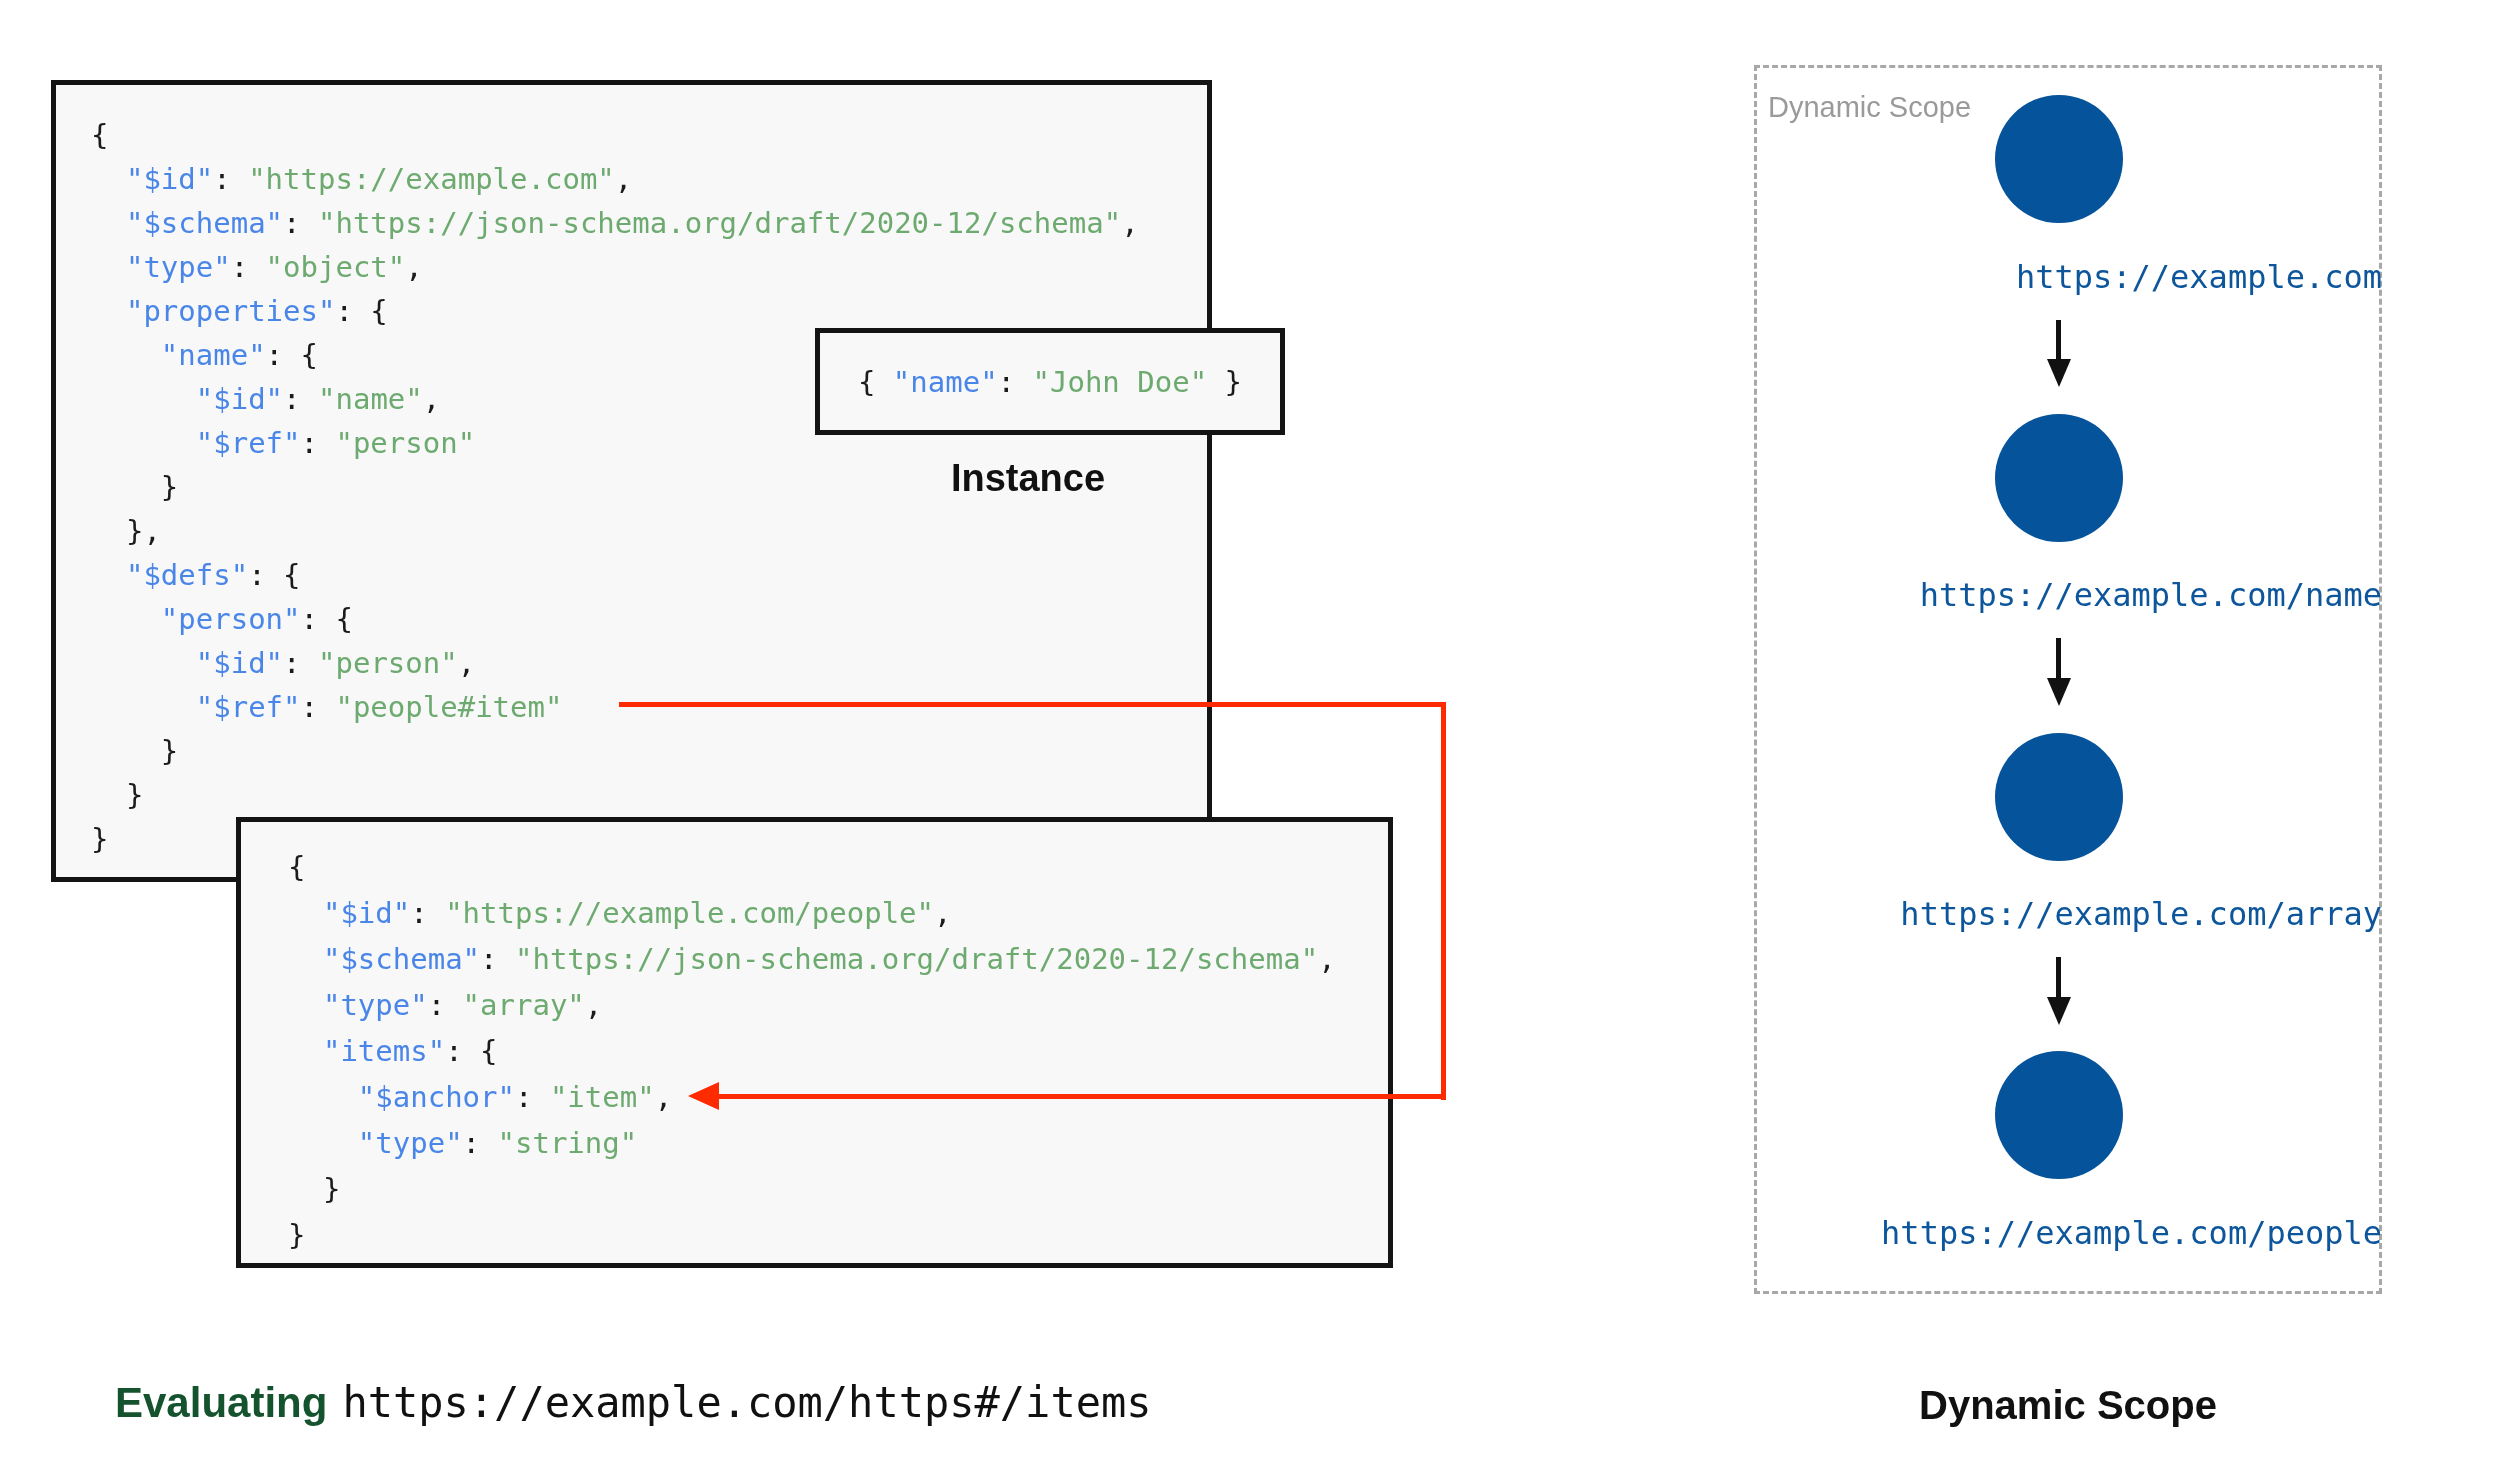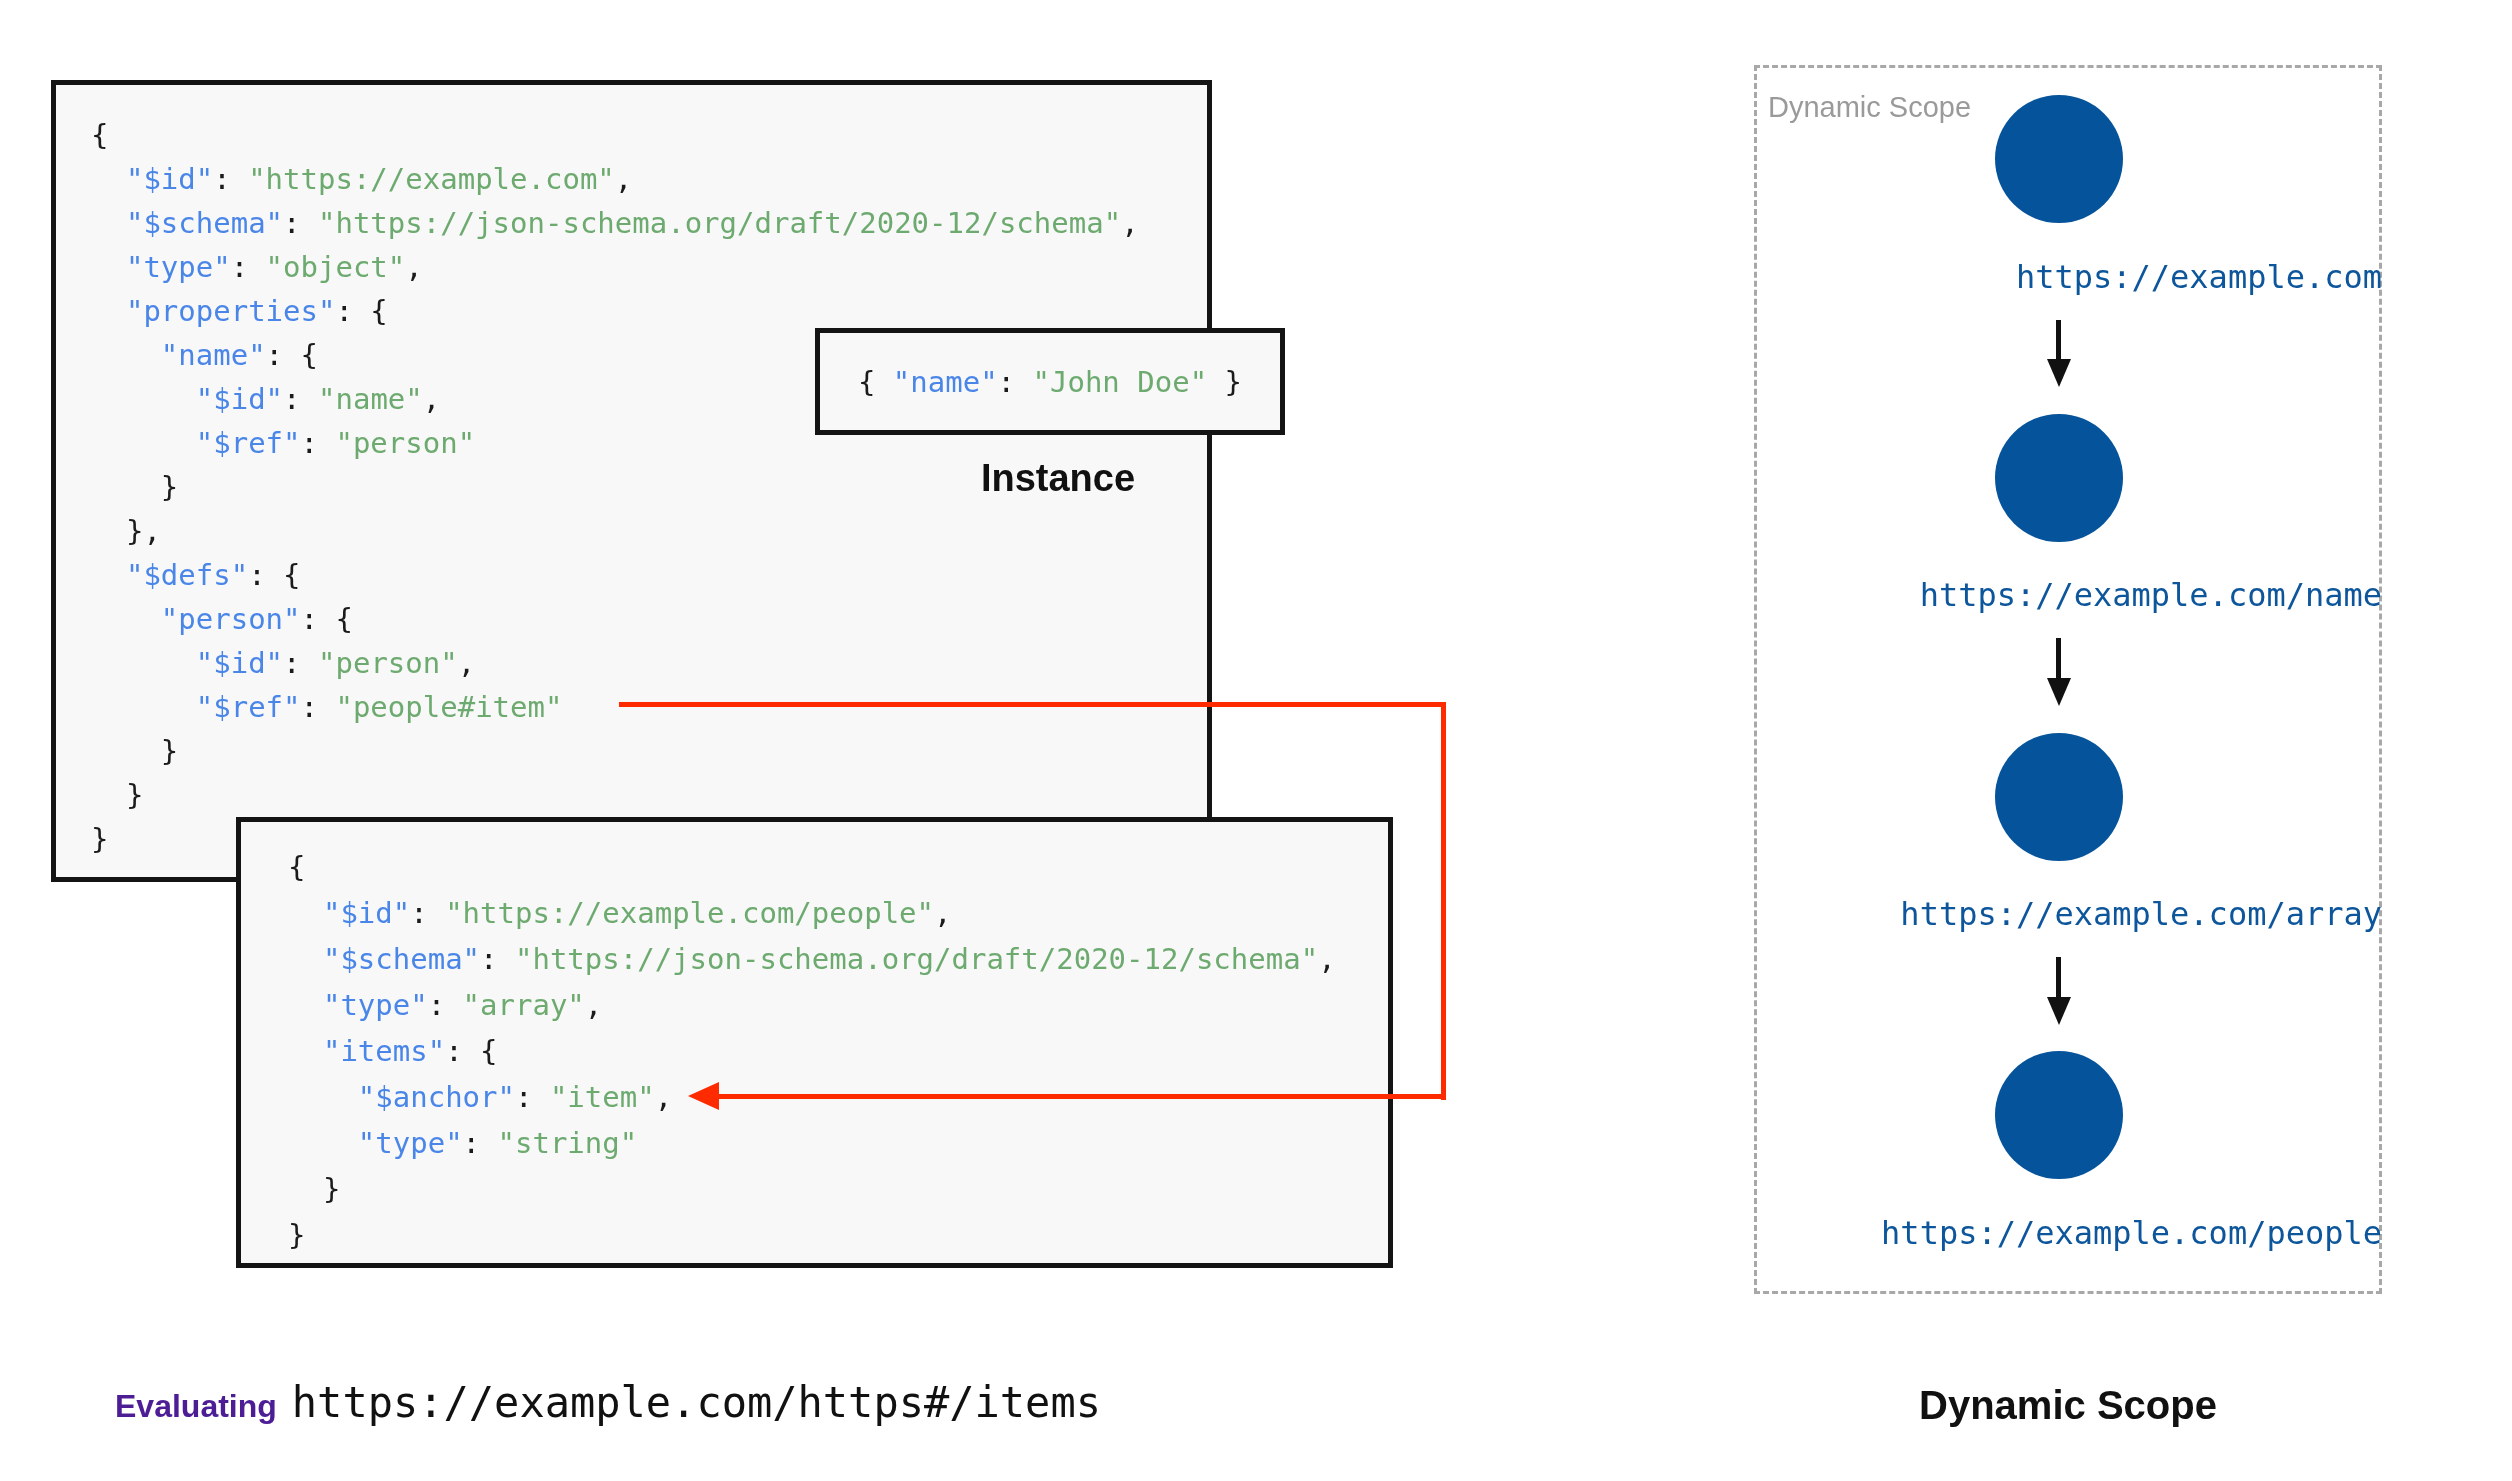--- a/index.html
+++ b/index.html
@@ -38,21 +38,21 @@
     box-sizing:border-box;
     display:flex;align-items:center;justify-content:center;
     font-size:29px;white-space:pre;
   }
   .box-label{
     position:absolute;
     font-family:"Liberation Sans","DejaVu Sans",sans-serif;
     font-weight:bold;color:#111;
     text-align:center;
   }
-  #instance-label{left:823px;top:457px;width:470px;font-size:38px;line-height:43px;}
+  #instance-label{left:793px;top:457px;width:470px;font-size:38px;line-height:43px;}
 
   
   .red-seg{position:absolute;background:#fe2a00;}
   .red-arrowhead{
     position:absolute;width:0;height:0;
     border-top:14.4px solid transparent;
     border-bottom:14.4px solid transparent;
     border-right:31px solid #fe2a00;
   }
 
@@ -90,21 +90,21 @@
 
   
   .caption{
     position:absolute;
     left:115px;top:1378px;height:59px;
     display:flex;align-items:baseline;
     white-space:pre;
   }
   .caption .cap-prefix{
     font-family:"Liberation Sans","DejaVu Sans",sans-serif;
-    font-weight:bold;font-size:32px;color:#4c1d95;
+    font-weight:bold;font-size:42px;color:#14532d;
     margin-right:15px;
   }
   .caption .cap-uri{
     font-family:"DejaVu Sans Mono","Liberation Mono",monospace;
     font-size:42px;color:#111;
   }
 </style>
 </head>
 <body>
 

